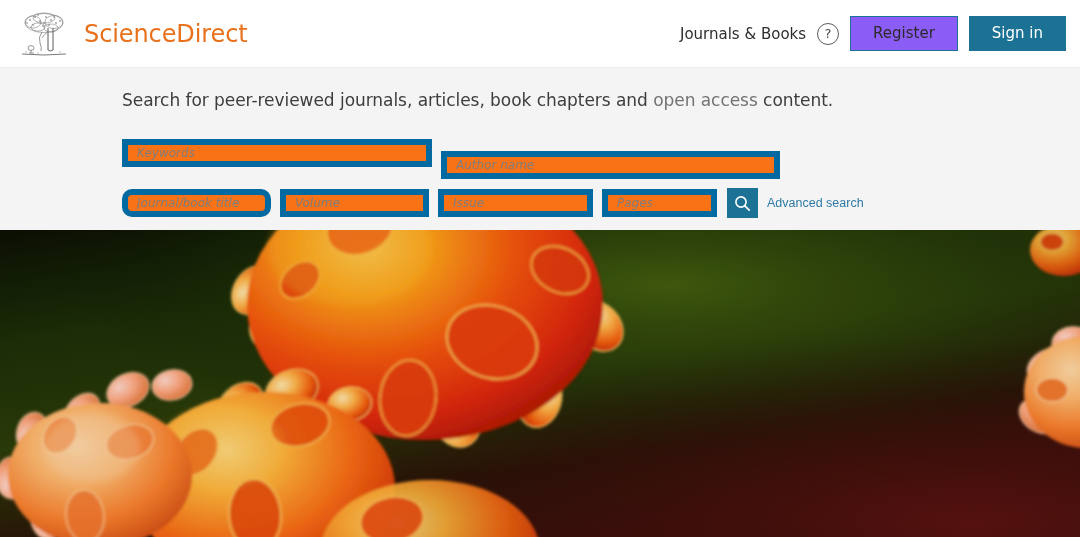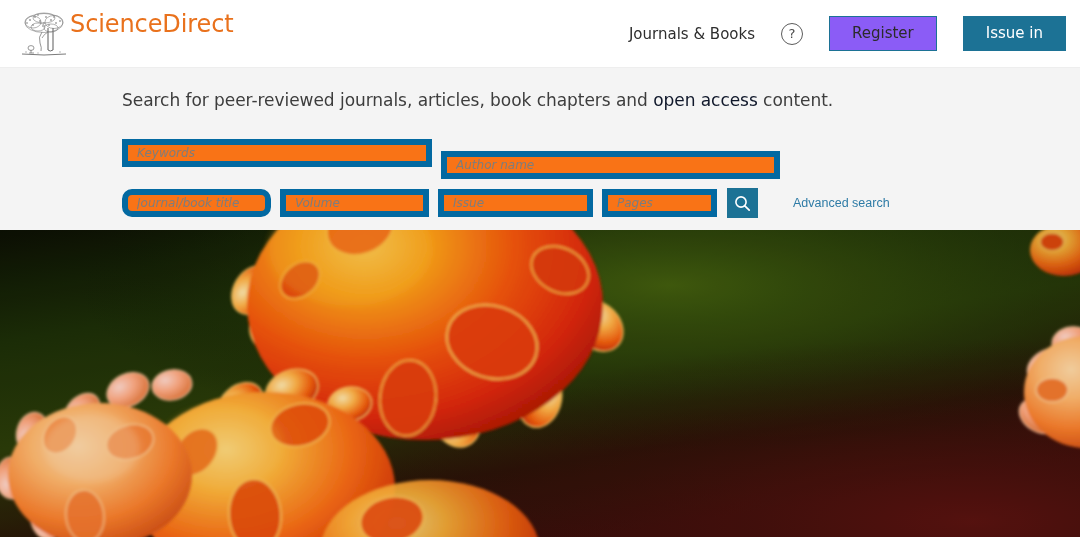--- a/index.html
+++ b/index.html
@@ -12,34 +12,34 @@
 
   
   .header {
     height: 67px;
     background: #ffffff;
     display: flex;
     align-items: center;
     padding: 0 14px 0 18px;
     position: relative;
   }
-  .brand { display: flex; }
+  .brand { display: flex; align-items: center; gap: 14px; }
   .tree-logo { width: 52px; height: 48px; display: block; }
   .brand-name {
     font-size: 24px;
     color: #e9711c;
     font-family: "DejaVu Sans", sans-serif;
     font-weight: 400;
     letter-spacing: -0.1px;
   }
   .header-nav {
     margin-left: auto;
     display: flex;
     align-items: center;
-    gap: 26px;
+    gap: 11px;
   }
   .nav-link {
     font-size: 15px;
     color: #2e2e2e;
     text-decoration: none;
     font-family: "DejaVu Sans", sans-serif;
     white-space: nowrap;
   }
   .help-icon {
     width: 22px; height: 22px;
@@ -79,21 +79,21 @@
     padding: 22px 0 0 122px;
     border-top: 1px solid #eeeeee;
   }
   .tagline {
     font-size: 17px;
     color: #3d3d3d;
     font-family: "DejaVu Sans", sans-serif;
     margin-bottom: 17px;
     letter-spacing: -0.05px;
   }
-  .tagline a { color: #0f172a; text-decoration: none; text-align: center; }
+  .tagline a { color: #737373; text-decoration: none; text-align: center; }
   .search-row { display: flex; align-items: center; gap: 9px; margin-bottom: 9px; }
   .sd-input {
     height: 28px;
     border: 6px solid #0369a1;
     background: #f97316;
     padding: 0 9px;
     font-size: 12px;
     font-family: "DejaVu Sans", sans-serif;
     color: #2b2b2b;
     outline: none;
@@ -110,21 +110,20 @@
     background: #1c7295;
     border: none;
     display: flex; align-items: center; justify-content: center;
     cursor: pointer;
     margin-left: 1px;
   }
   .adv-link {
     font-size: 12.5px;
     color: #2e7ba6;
     text-decoration: none;
-    margin-left: 26px;
     font-family: "Liberation Sans", sans-serif;
   }
 
   
   .hero {
     position: relative;
     width: 1080px;
     height: 307px;
     overflow: hidden;
     background: #0a0d05;
@@ -176,21 +175,21 @@
         <circle cx="42" cy="42" r="0.8"></circle>
       </g>
     </svg>
     <span class="brand-name">ScienceDirect</span>
   </div>
 
   <div class="header-nav">
     <a class="nav-link" href="#">Journals &amp; Books</a>
     <div class="help-icon">?</div>
     <button class="btn-register">Register</button>
-    <button class="btn-signin">Issue in</button>
+    <button class="btn-signin">Sign in</button>
   </div>
 </div>
 
 <div class="search-section">
   <div class="tagline">
     <span>Search for peer-reviewed journals, articles, book chapters and </span><a href="#">open access</a><span> content.</span>
   </div>
 
   <div class="search-row">
     <input class="sd-input w-keywords" type="text" placeholder="Keywords" style="">

